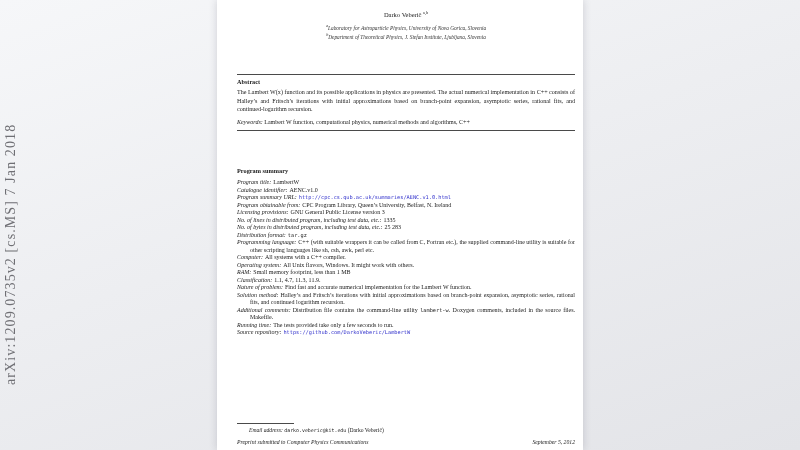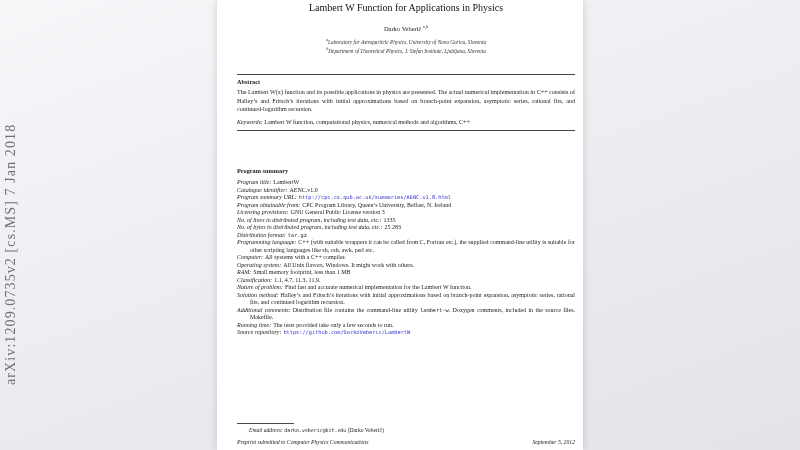--- a/index.html
+++ b/index.html
@@ -55,21 +55,20 @@
 <body>
 
 <div class="arxiv-wrap">
   <span class="arxiv-text">arXiv:1209.0735v2  [cs.MS]  7 Jan 2018</span>
 </div>
 
 <div class="page">
   <div class="content">
 
     <div class="head">
-      <div class="title"><span>Lambert W Function for Applications in Physics</span></div>
       <div class="author"><span>Darko Veberič</span>&nbsp;<sup>a,b</sup></div>
       <div class="affils">
         <div class="affil"><sup>a</sup><span>Laboratory for Astroparticle Physics, University of Nova Gorica, Slovenia</span></div>
         <div class="affil"><sup>b</sup><span>Department of Theoretical Physics, J. Stefan Institute, Ljubljana, Slovenia</span></div>
       </div>
     </div>
 
     <div class="rule rule-abstract-top"></div>
     <div class="abstract-head">Abstract</div>
     <div class="abstract-body">The Lambert W(x) function and its possible applications in physics are presented. The actual numerical implementation in C++ consists of Halley’s and Fritsch’s iterations with initial approximations based on branch-point expansion, asymptotic series, rational fits, and continued-logarithm recursion.</div>

